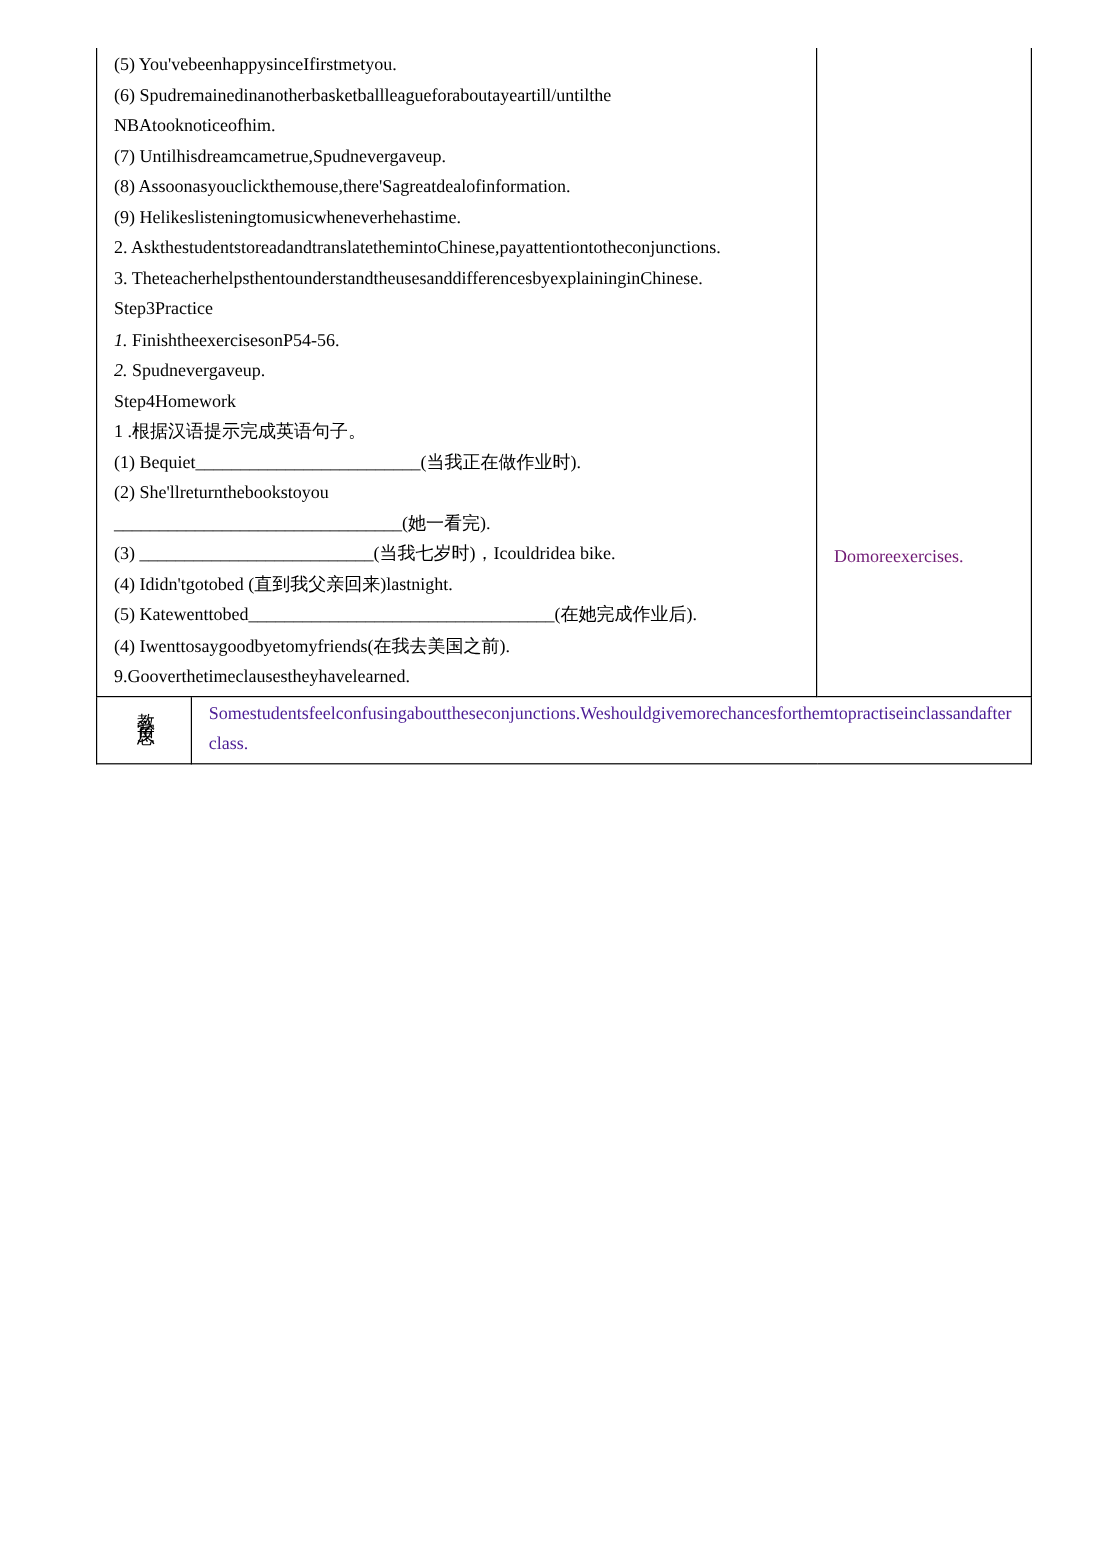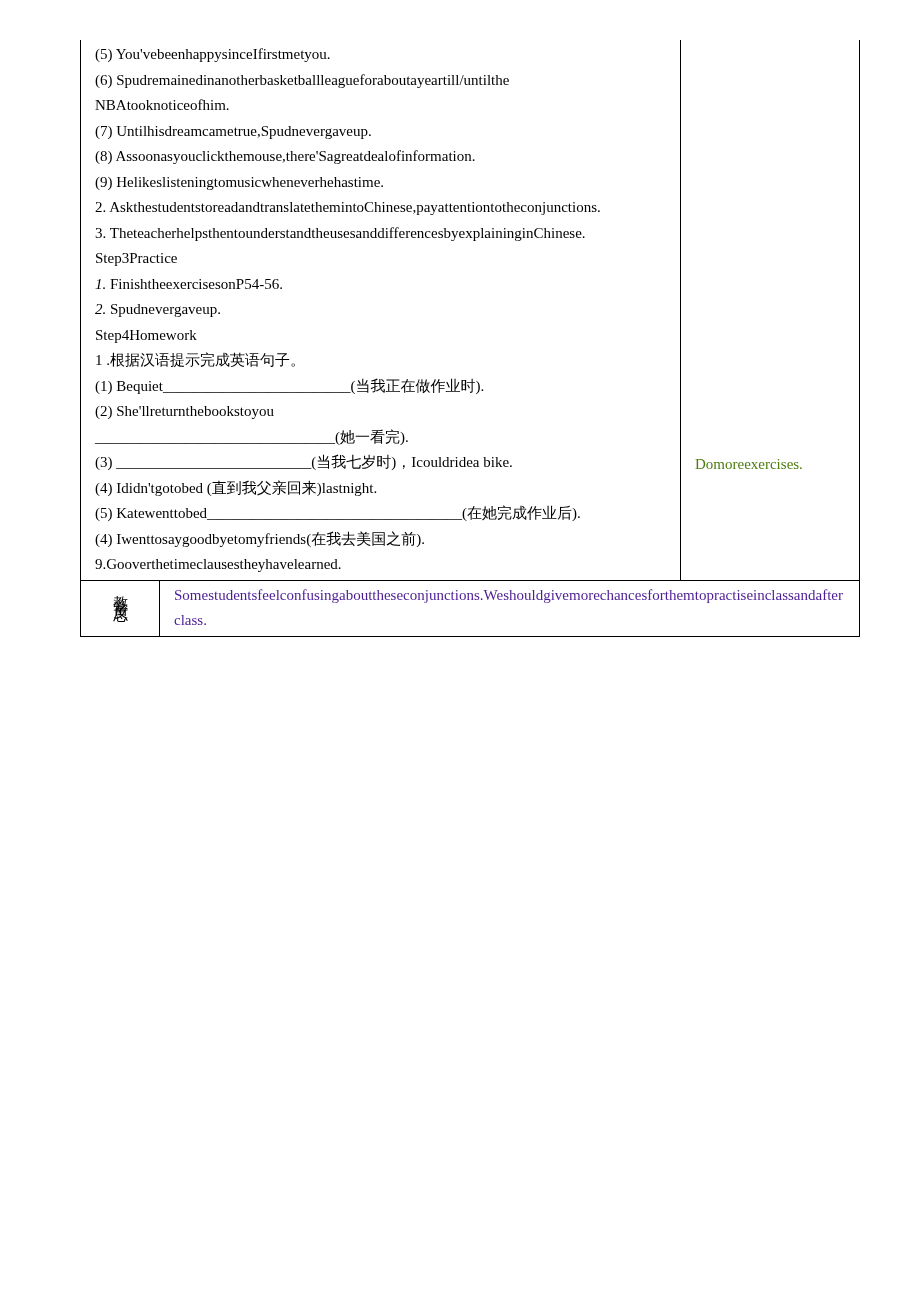--- a/index.html
+++ b/index.html
@@ -25,21 +25,21 @@
     line-height: 1.7;
     word-break: break-all;
   }
   .nb { border-top: none !important; }
   .left-col {
     width: 570px;
     padding: 0 3px 60px 3px;
   }
   .right-col {
     width: 150px;
-    color: #4d7c0f;
+    color: #701a75;
     font-family: "SimSun", serif;
     padding: 0 2px;
     vertical-align: top;
   }
   .right-inner {
     padding-top: 410px;
   }
   .label-col {
     width: 50px;
     text-align: center;

